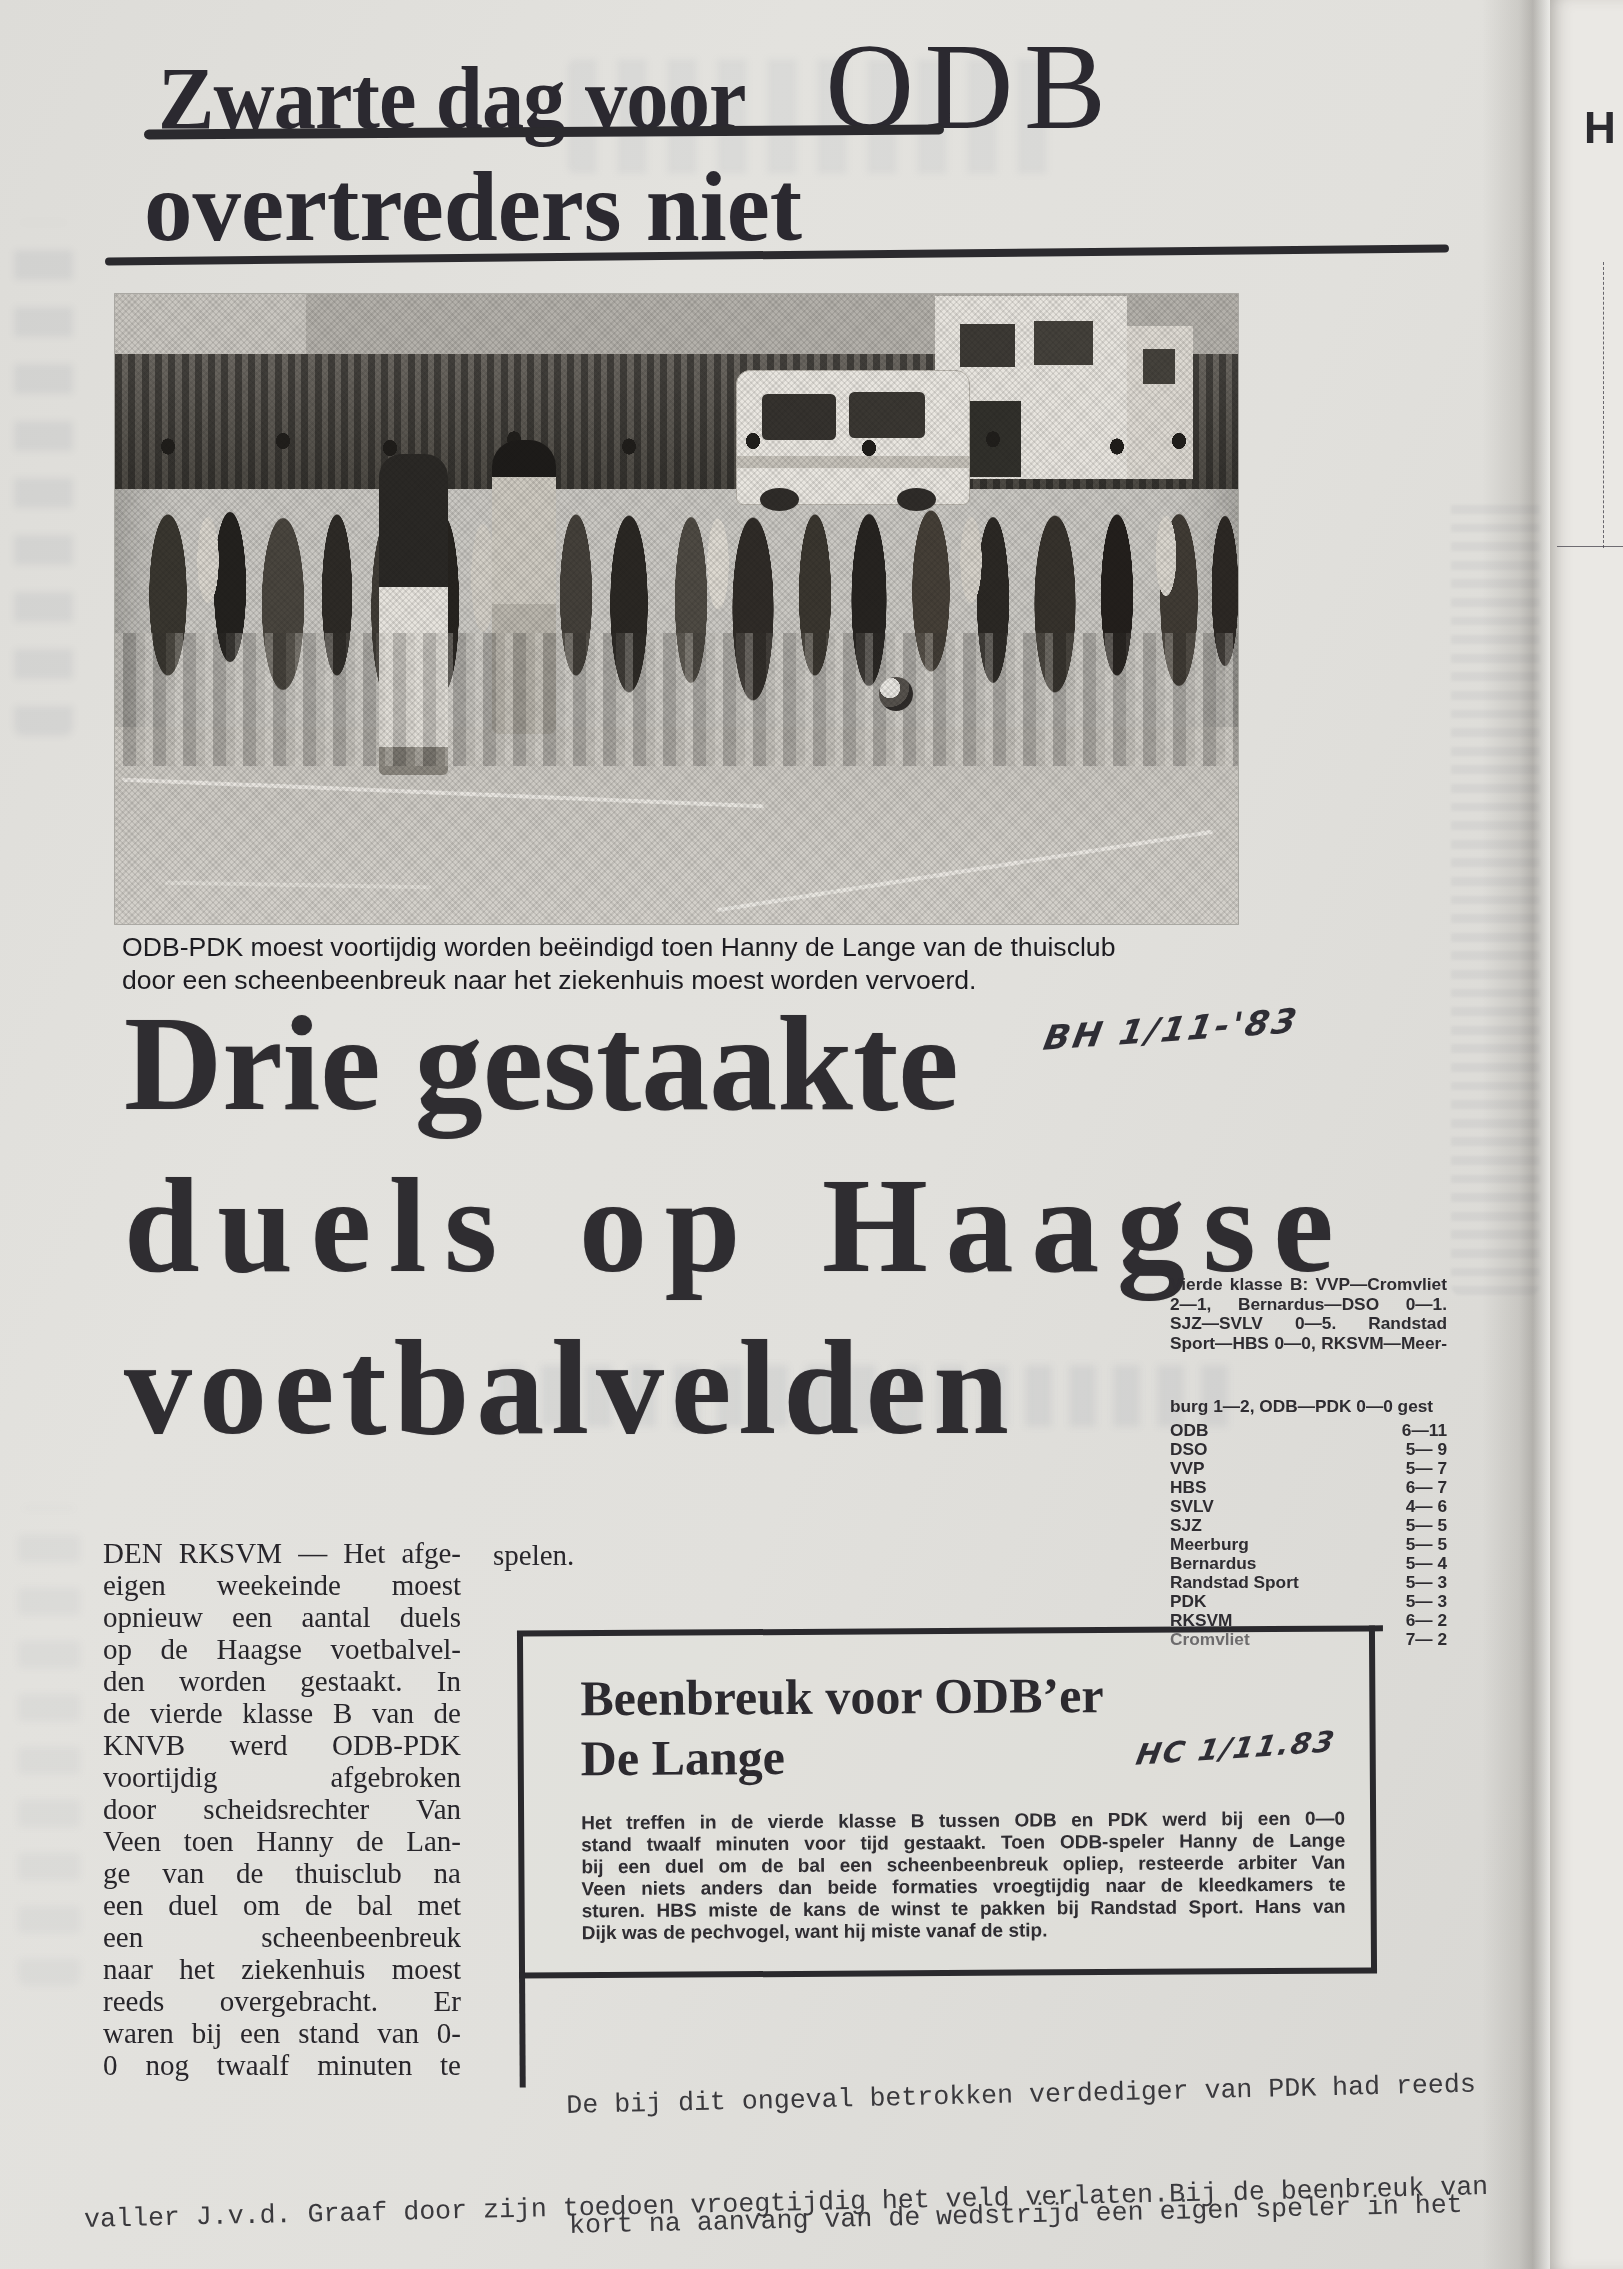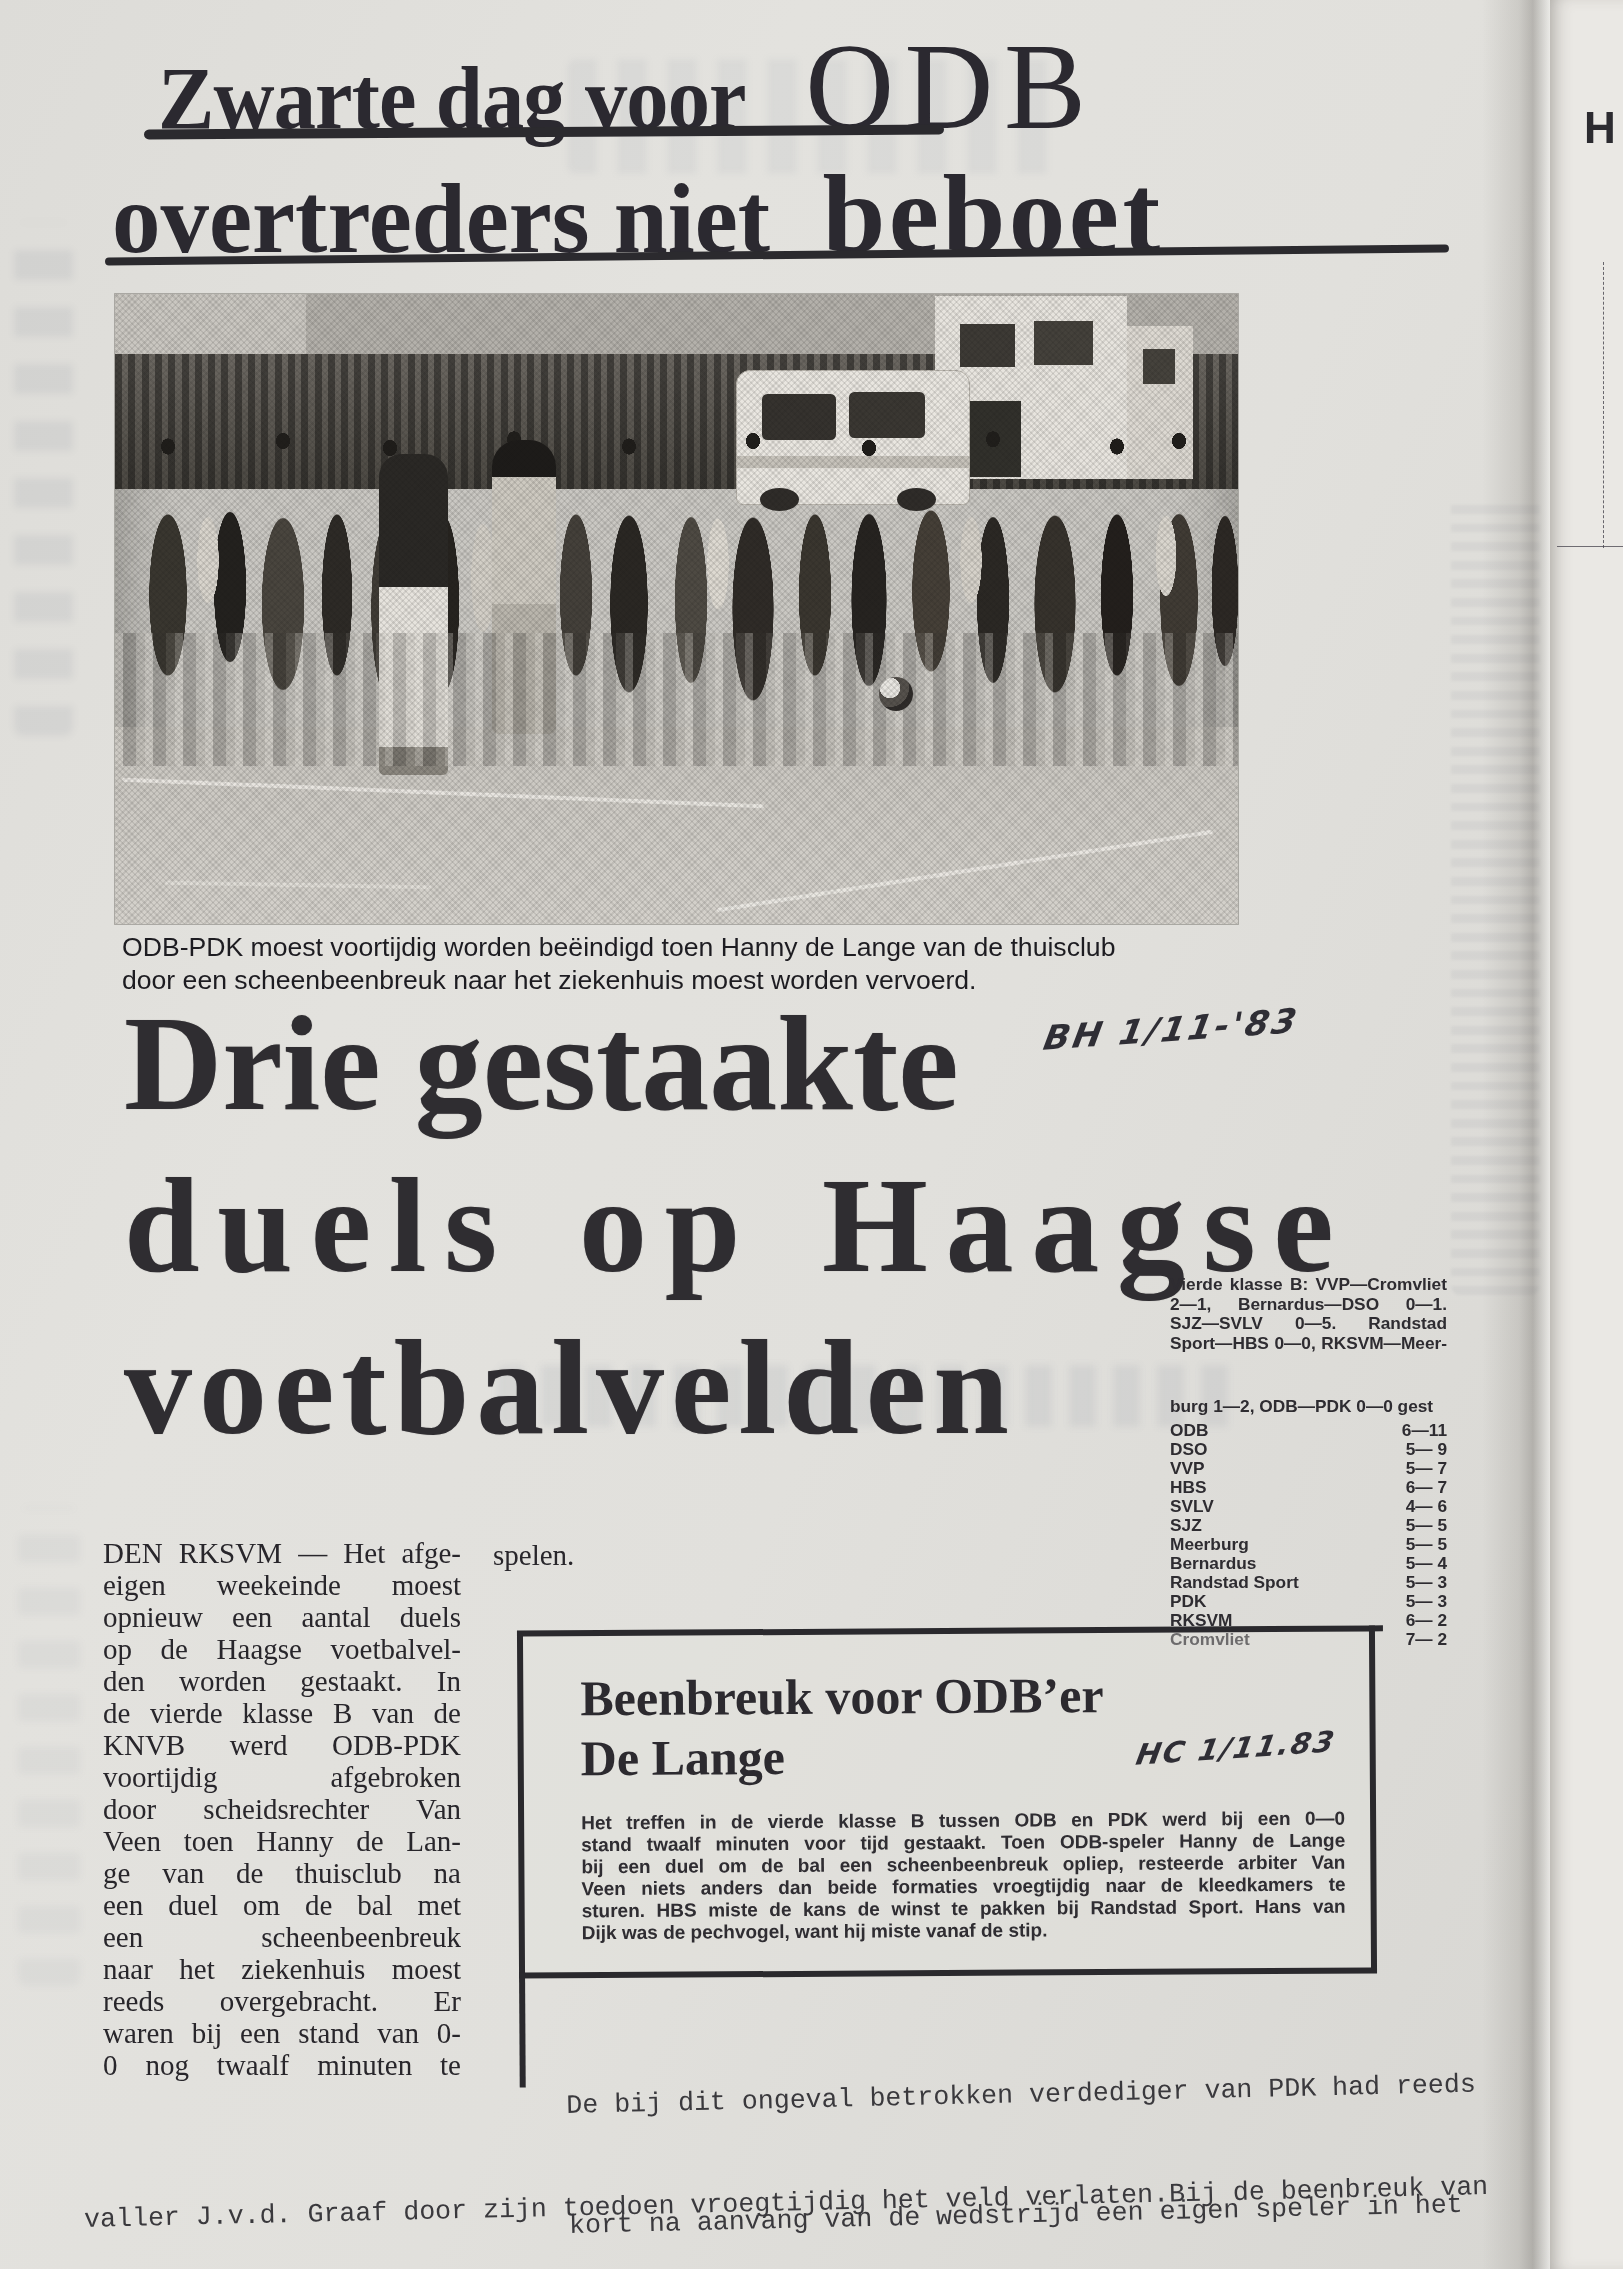--- a/index.html
+++ b/index.html
@@ -14,27 +14,27 @@
     background:repeating-linear-gradient(90deg,rgba(124,132,148,.16) 0 30px,transparent 30px 50px);}
   .ghost-left-upper{left:14px;top:222px;width:59px;height:514px;opacity:.8;
     background:repeating-linear-gradient(0deg,rgba(120,128,142,.15) 0 30px,transparent 30px 57px);}
   .ghost-mid{left:497px;top:1365px;width:745px;height:62px;opacity:.7;
     background:repeating-linear-gradient(90deg,rgba(122,130,146,.17) 0 26.6px,transparent 26.6px 44px);}
   .ghost-right-col{left:1451px;top:497px;width:89px;height:798px;opacity:.8;filter:blur(1.8px);
     background:repeating-linear-gradient(0deg,rgba(112,120,132,.11) 0 8.9px,transparent 8.9px 18.6px);}
   .ghost-left-lower{left:17.7px;top:1507px;width:62px;height:479px;opacity:.5;
     background:repeating-linear-gradient(0deg,rgba(120,128,142,.14) 0 26.6px,transparent 26.6px 53px);}
   
-  .hl-row{position:absolute;display:flex;align-items:baseline;white-space:nowrap;color:#2b2930;}
+  .hl-row{position:absolute;display:flex;align-items:baseline;white-space:nowrap;color:#2b2930;gap:20px;}
   .hl1{left:158px;top:16px;}
   .hl1 .p1{font-size:88px;font-weight:700;letter-spacing:-0.9px;transform:scaleX(.96);transform-origin:left;}
   .hl1 .p2{font-size:123px;font-weight:400;letter-spacing:10.6px;margin-left:35px;}
   .rule{position:absolute;background:#2b2a2e;border-radius:5.3px;}
   .rule1{left:144px;top:127px;width:800px;height:9.8px;transform:rotate(-.35deg);}
-  .hl2{left:112px;top:149px;}
+  .hl2{left:112px;top:149px;flex-direction:column;}
   .hl2 .p1{font-size:100px;font-weight:700;letter-spacing:0px;transform:scaleX(.97);transform-origin:left;}
   .hl2 .p2{font-size:113px;font-weight:700;letter-spacing:3.5px;margin-left:32px;text-align:right;}
   .rule2{left:105px;top:251px;width:1344px;height:8px;transform:rotate(-.55deg);border-radius:4.4px;}
   
   .photo{position:absolute;left:115px;top:294px;width:1123px;height:630px;overflow:hidden;
     background:#c9c7c2;box-shadow:inset 0 0 62px rgba(30,28,26,.38),0 0 0 0.9px rgba(90,87,80,.45);}
   .ph-sky{position:absolute;left:0;top:0;width:100%;height:84px;background:#b3b0aa;}
   .ph-path{position:absolute;left:0;top:0;width:191px;height:82px;background:#c9c6c0;}
   .ph-trees{position:absolute;left:0;top:60px;width:100%;height:135px;
     background:linear-gradient(#6b6761,#4b4842);}

